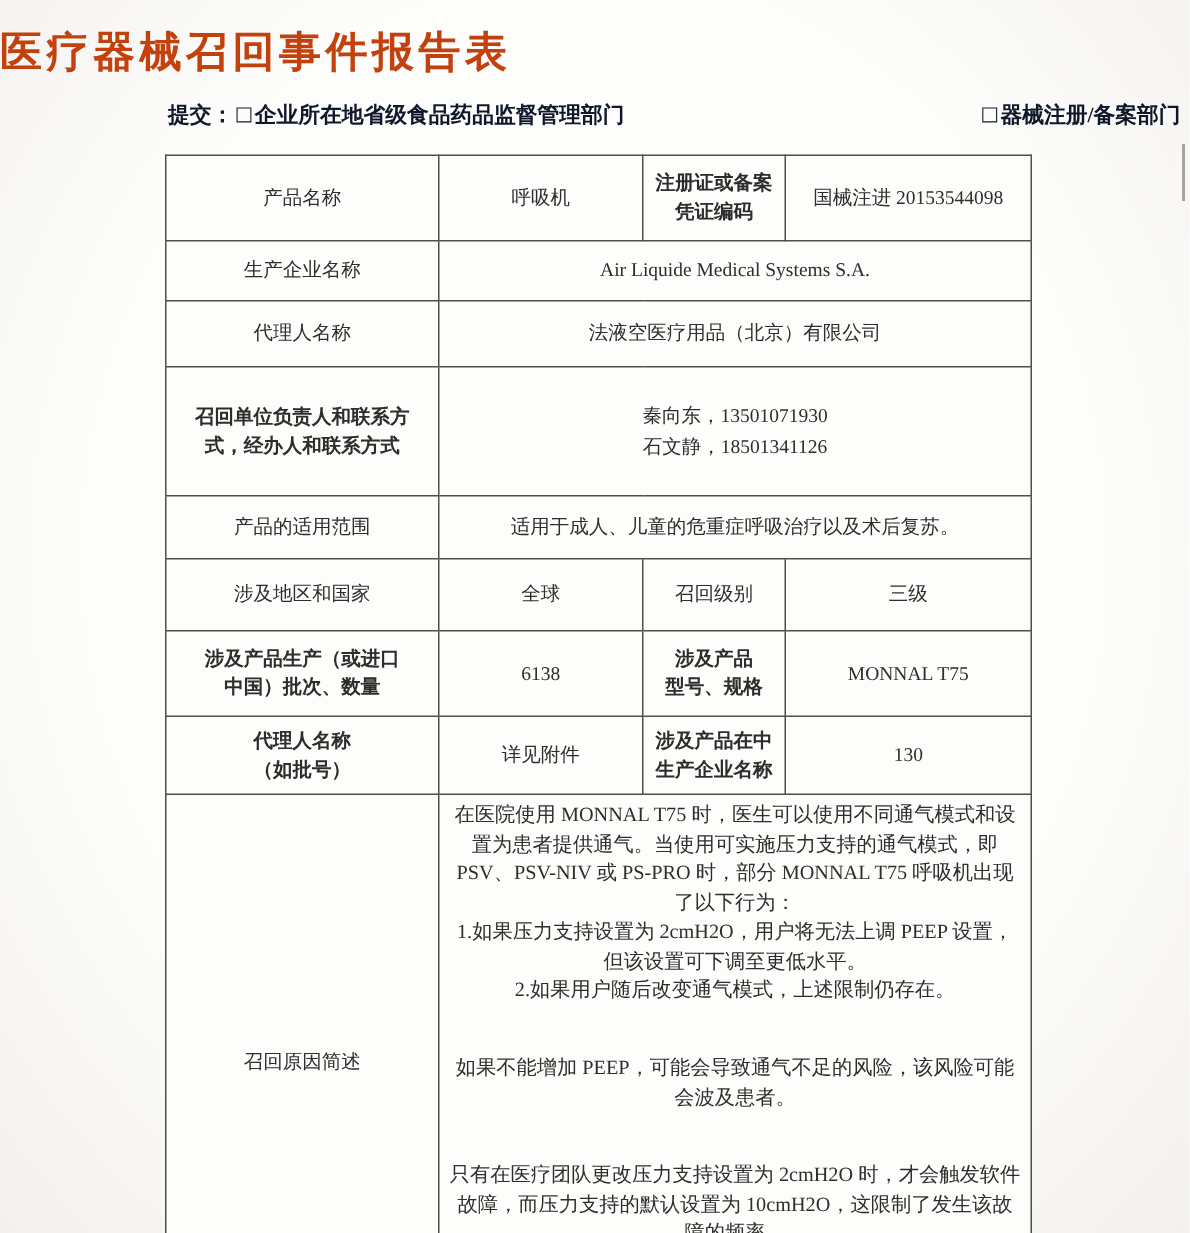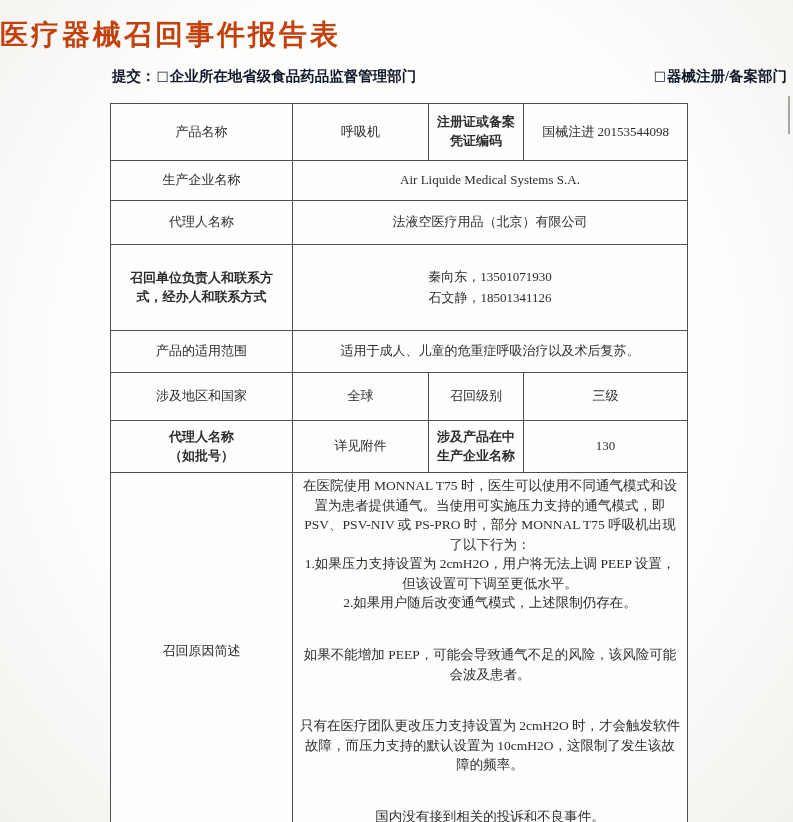--- a/index.html
+++ b/index.html
@@ -158,20 +158,28 @@
       <tr class="r4">
         <td>产品的适用范围</td>
         <td colspan="3">适用于成人、儿童的危重症呼吸治疗以及术后复苏。</td>
       </tr>
       <tr class="r5">
         <td>涉及地区和国家</td>
         <td>全球</td>
         <td>召回级别</td>
         <td>三级</td>
       </tr>
+      <tr class="r6">
+        <td class="prewrap">涉及产品生产（或进口
+中国）批次、数量</td>
+        <td>6138</td>
+        <td class="prewrap">涉及产品
+型号、规格</td>
+        <td>MONNAL T75</td>
+      </tr>
       <tr class="r7">
         <td class="prewrap">代理人名称
 （如批号）</td>
         <td>详见附件</td>
         <td class="prewrap">涉及产品在中
 生产企业名称</td>
         <td>130</td>
       </tr>
       <tr class="r8">
         <td>召回原因简述</td>

